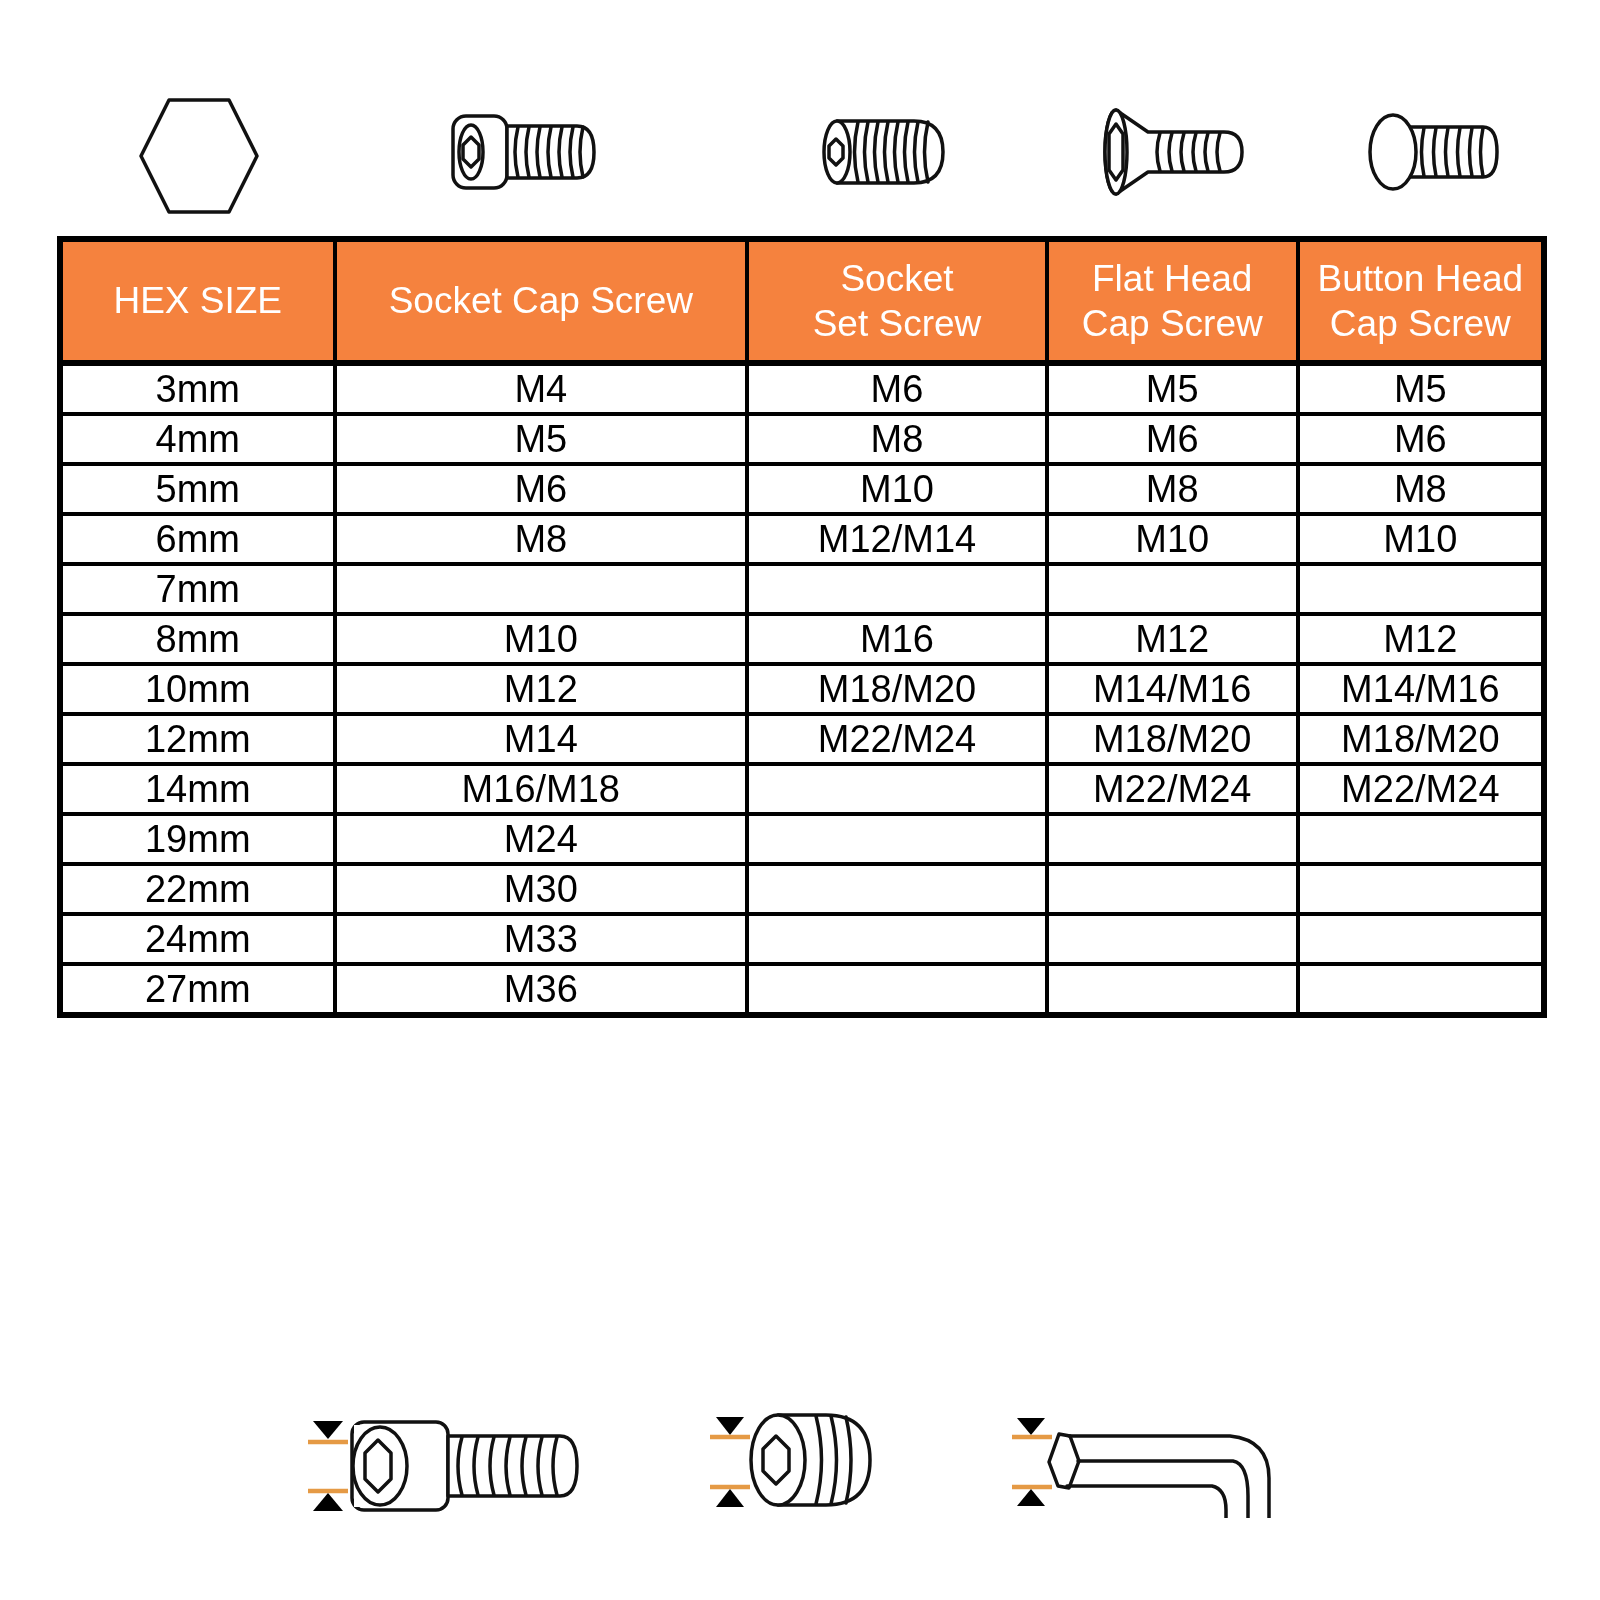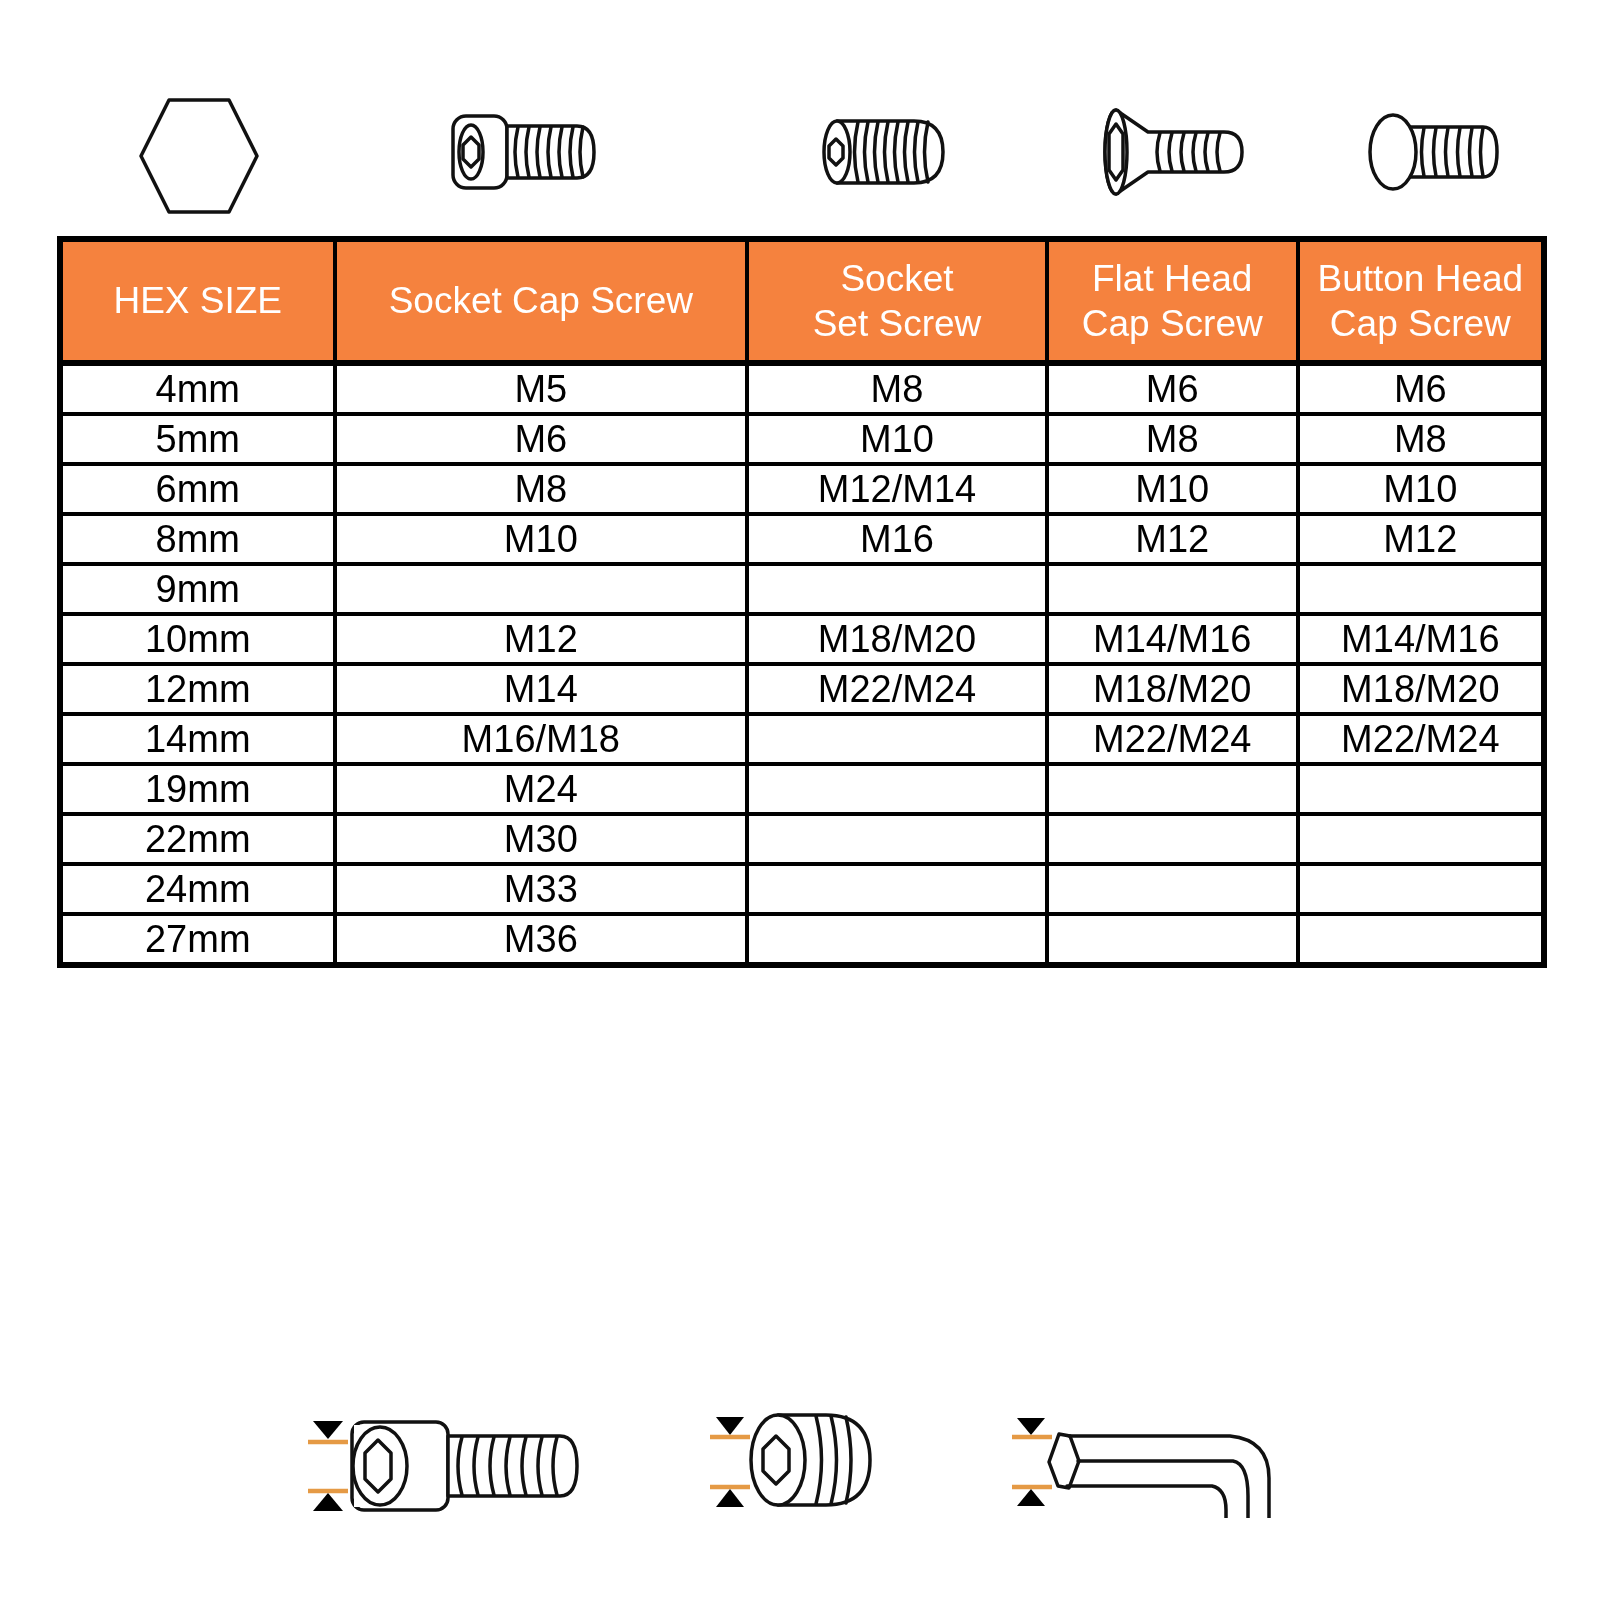--- a/index.html
+++ b/index.html
@@ -144,20 +144,27 @@
         <th>Socket
 Set Screw</th>
         <th>Flat Head
 Cap Screw</th>
         <th>Button Head
 Cap Screw</th>
       </tr>
     </thead>
     <tbody>
         <tr>
+          <td>3mm</td>
+          <td>M4</td>
+          <td>M6</td>
+          <td>M5</td>
+          <td>M5</td>
+        </tr>
+        <tr>
           <td>4mm</td>
           <td>M5</td>
           <td>M8</td>
           <td>M6</td>
           <td>M6</td>
         </tr>
         <tr>
           <td>5mm</td>
           <td>M6</td>
           <td>M10</td>
@@ -165,32 +172,32 @@
           <td>M8</td>
         </tr>
         <tr>
           <td>6mm</td>
           <td>M8</td>
           <td>M12/M14</td>
           <td>M10</td>
           <td>M10</td>
         </tr>
         <tr>
+          <td>7mm</td>
+          <td></td>
+          <td></td>
+          <td></td>
+          <td></td>
+        </tr>
+        <tr>
           <td>8mm</td>
           <td>M10</td>
           <td>M16</td>
           <td>M12</td>
           <td>M12</td>
-        </tr>
-        <tr>
-          <td>9mm</td>
-          <td></td>
-          <td></td>
-          <td></td>
-          <td></td>
         </tr>
         <tr>
           <td>10mm</td>
           <td>M12</td>
           <td>M18/M20</td>
           <td>M14/M16</td>
           <td>M14/M16</td>
         </tr>
         <tr>
           <td>12mm</td>

